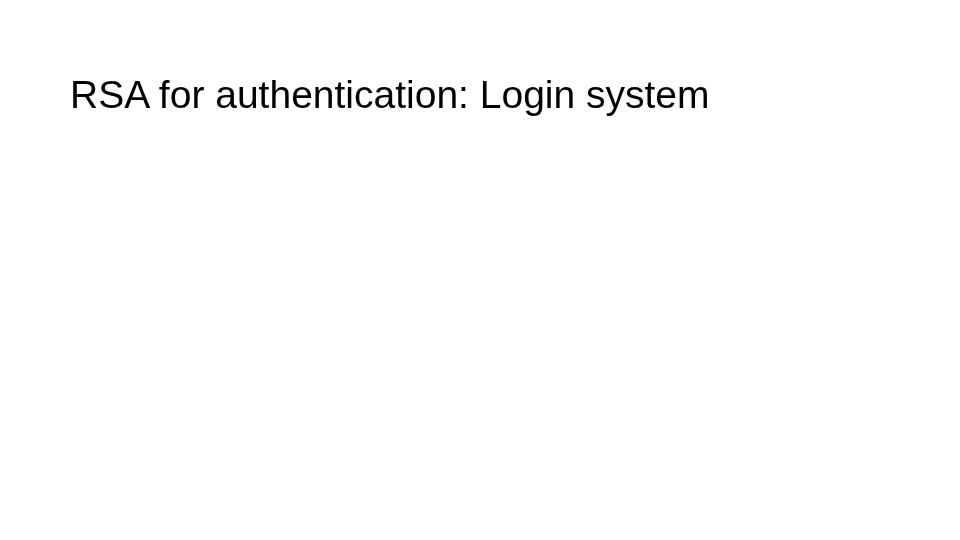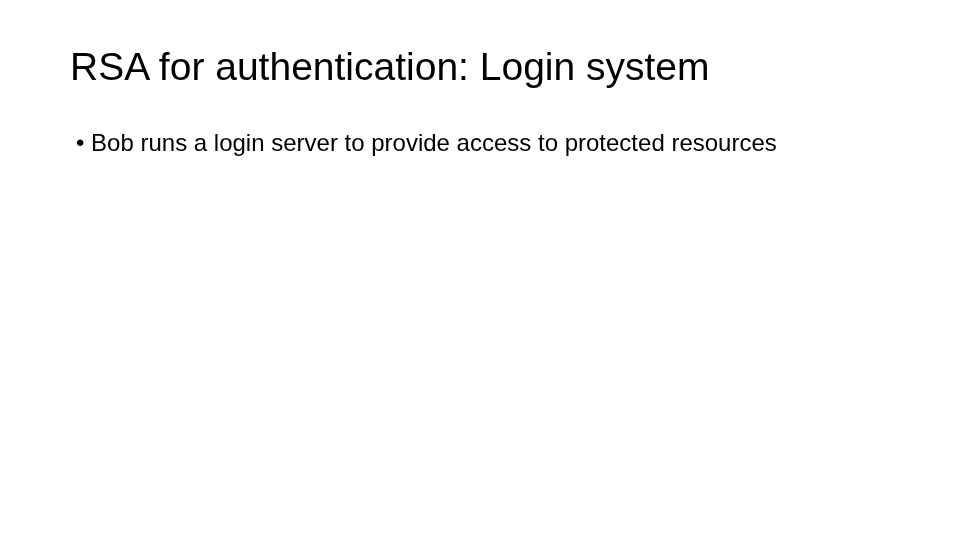--- a/index.html
+++ b/index.html
@@ -8,20 +8,21 @@
       width: 960px;
       height: 540px;
       background: #ffffff;
       font-family: Arial, Helvetica, sans-serif;
       color: #000000;
       overflow: hidden;
     }
     .slide {
       padding: 44px 70px 0 70px;
       box-sizing: border-box;
+      margin-top: 28px;
     }
     .title {
       font-size: 39px;
       font-weight: 400;
       margin: 0 0 36px 0;
       line-height: 1.2;
     }
     .bullets {
       list-style: none;
       padding: 0;
@@ -38,15 +39,14 @@
     .bullets li::before {
       content: "• ";
     }
   </style>
 </head>
 <body>
 
 <div class="slide">
   <h1 class="title">RSA for authentication: Login system</h1>
   <ul class="bullets">
-    <li>Bob runs a login server to provide access to protected resources</li>
   </ul>
 </div>
 
 </body></html>

